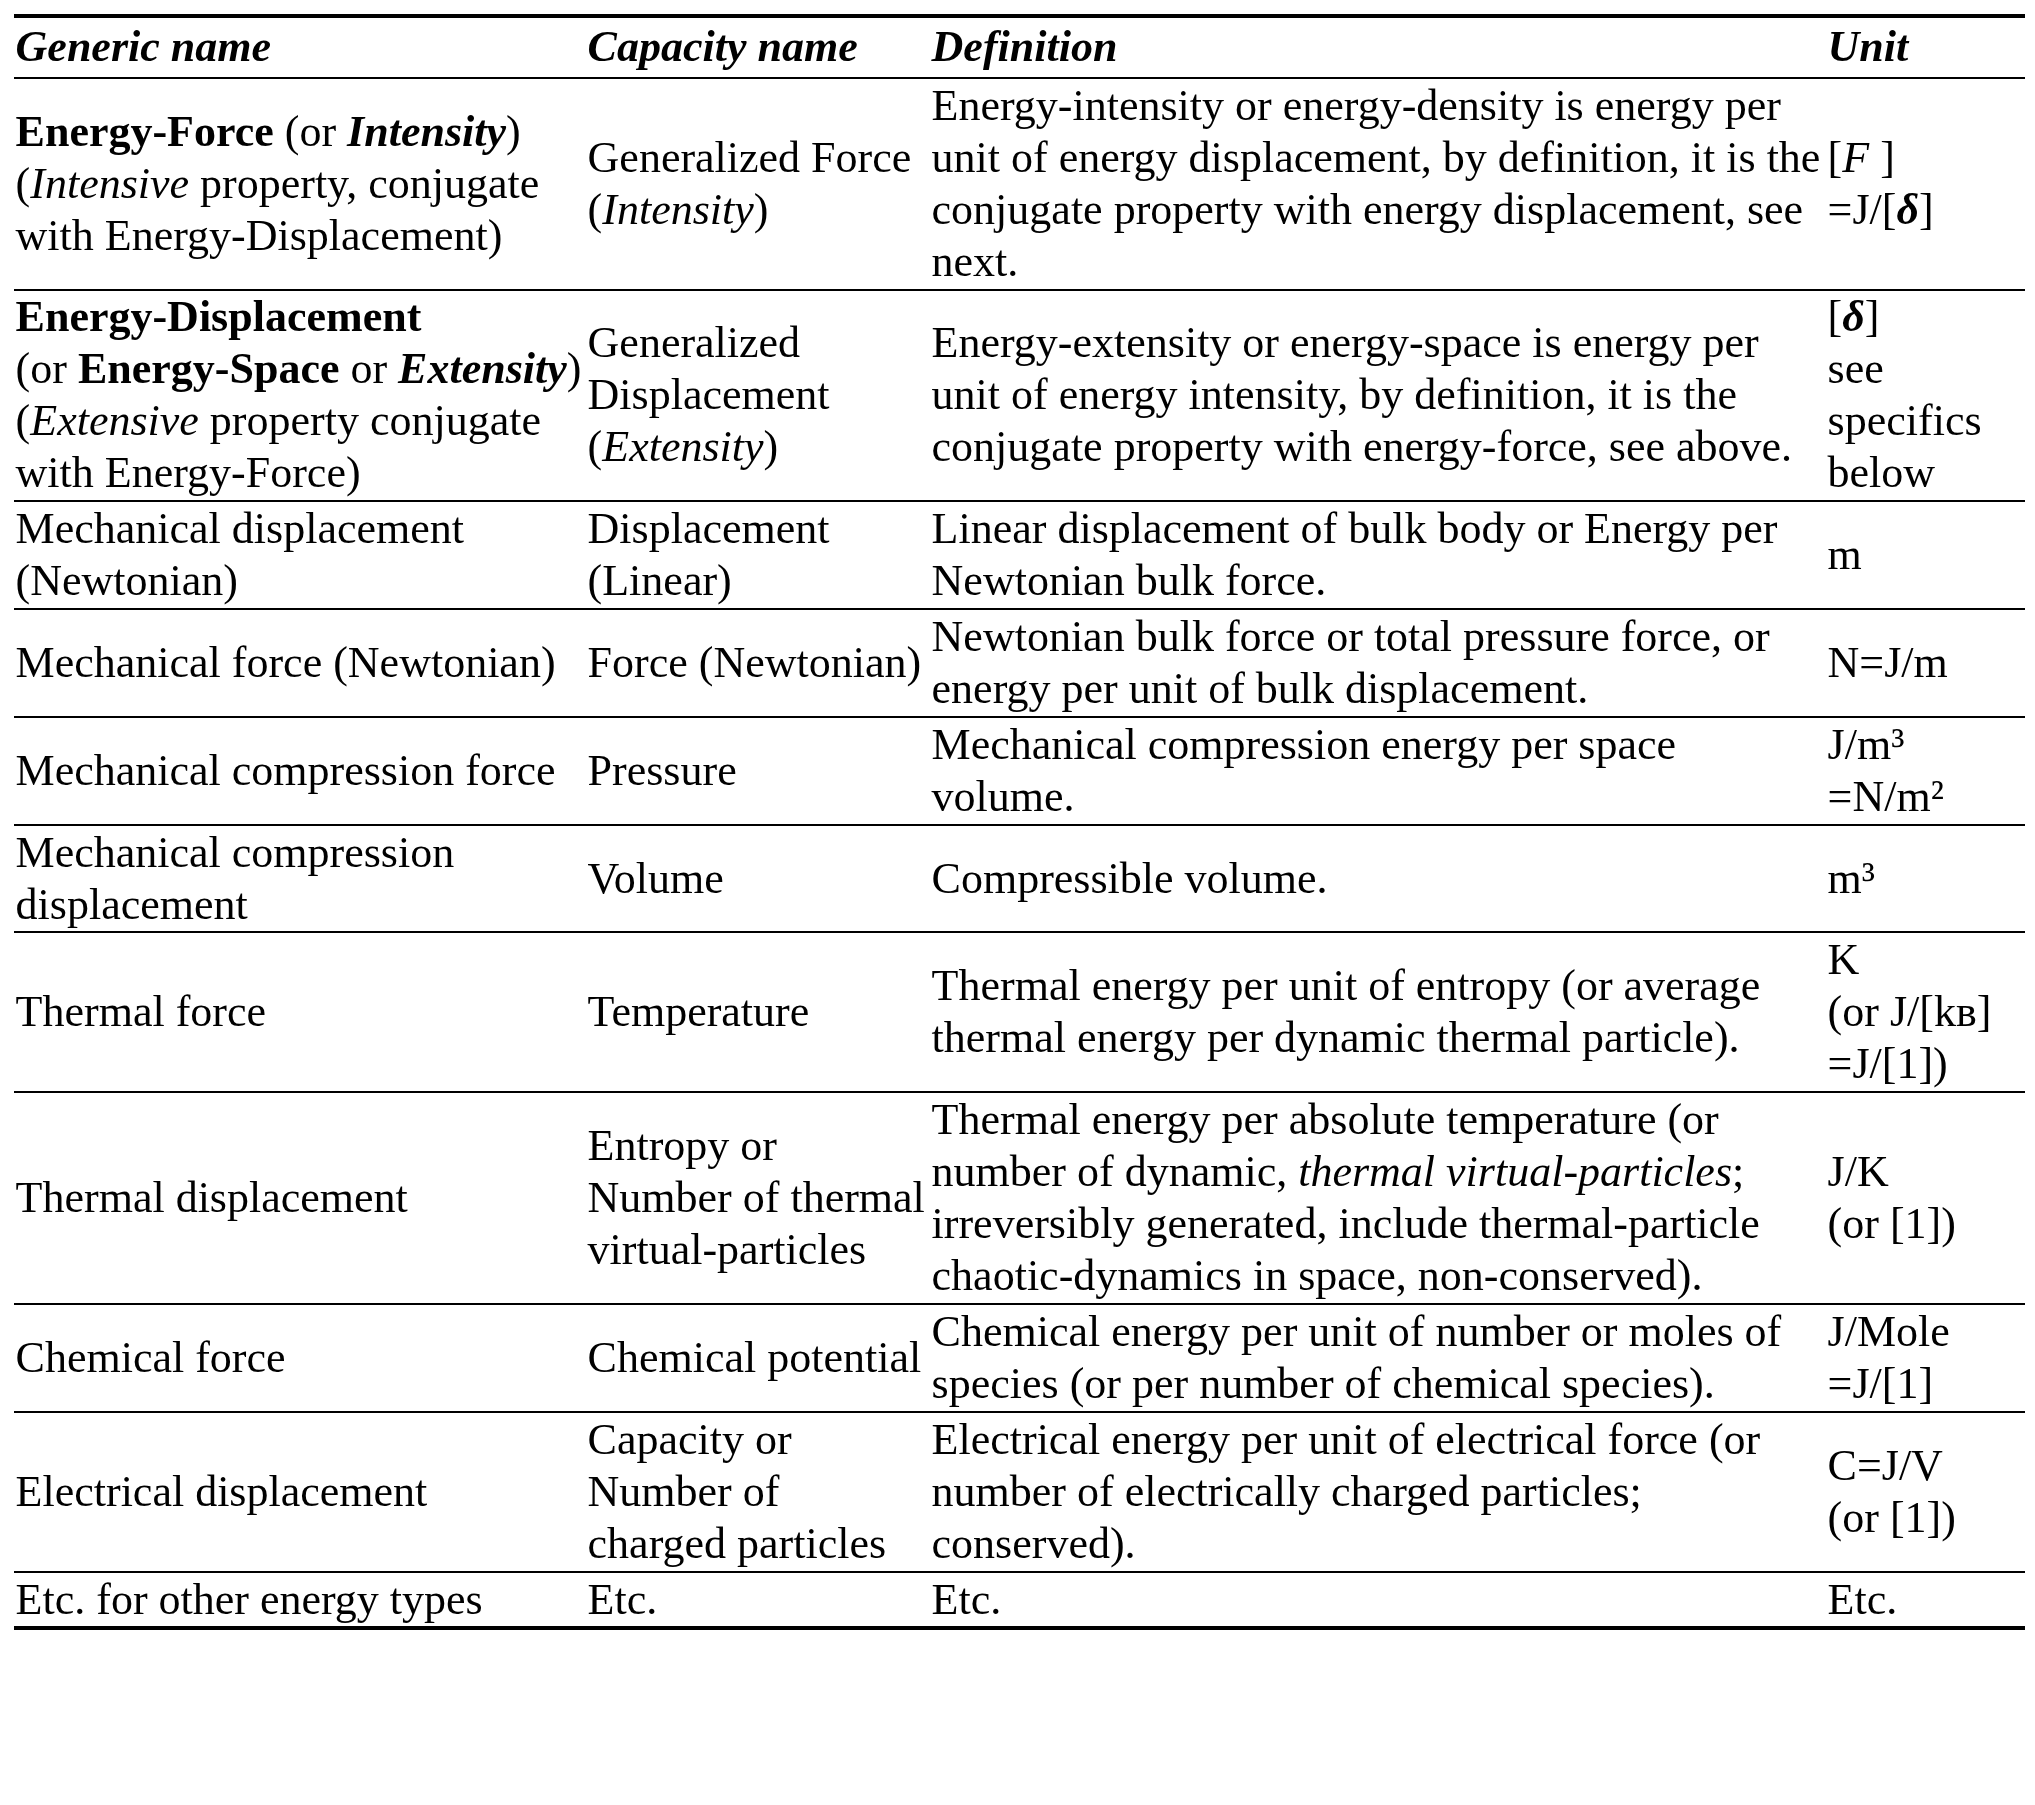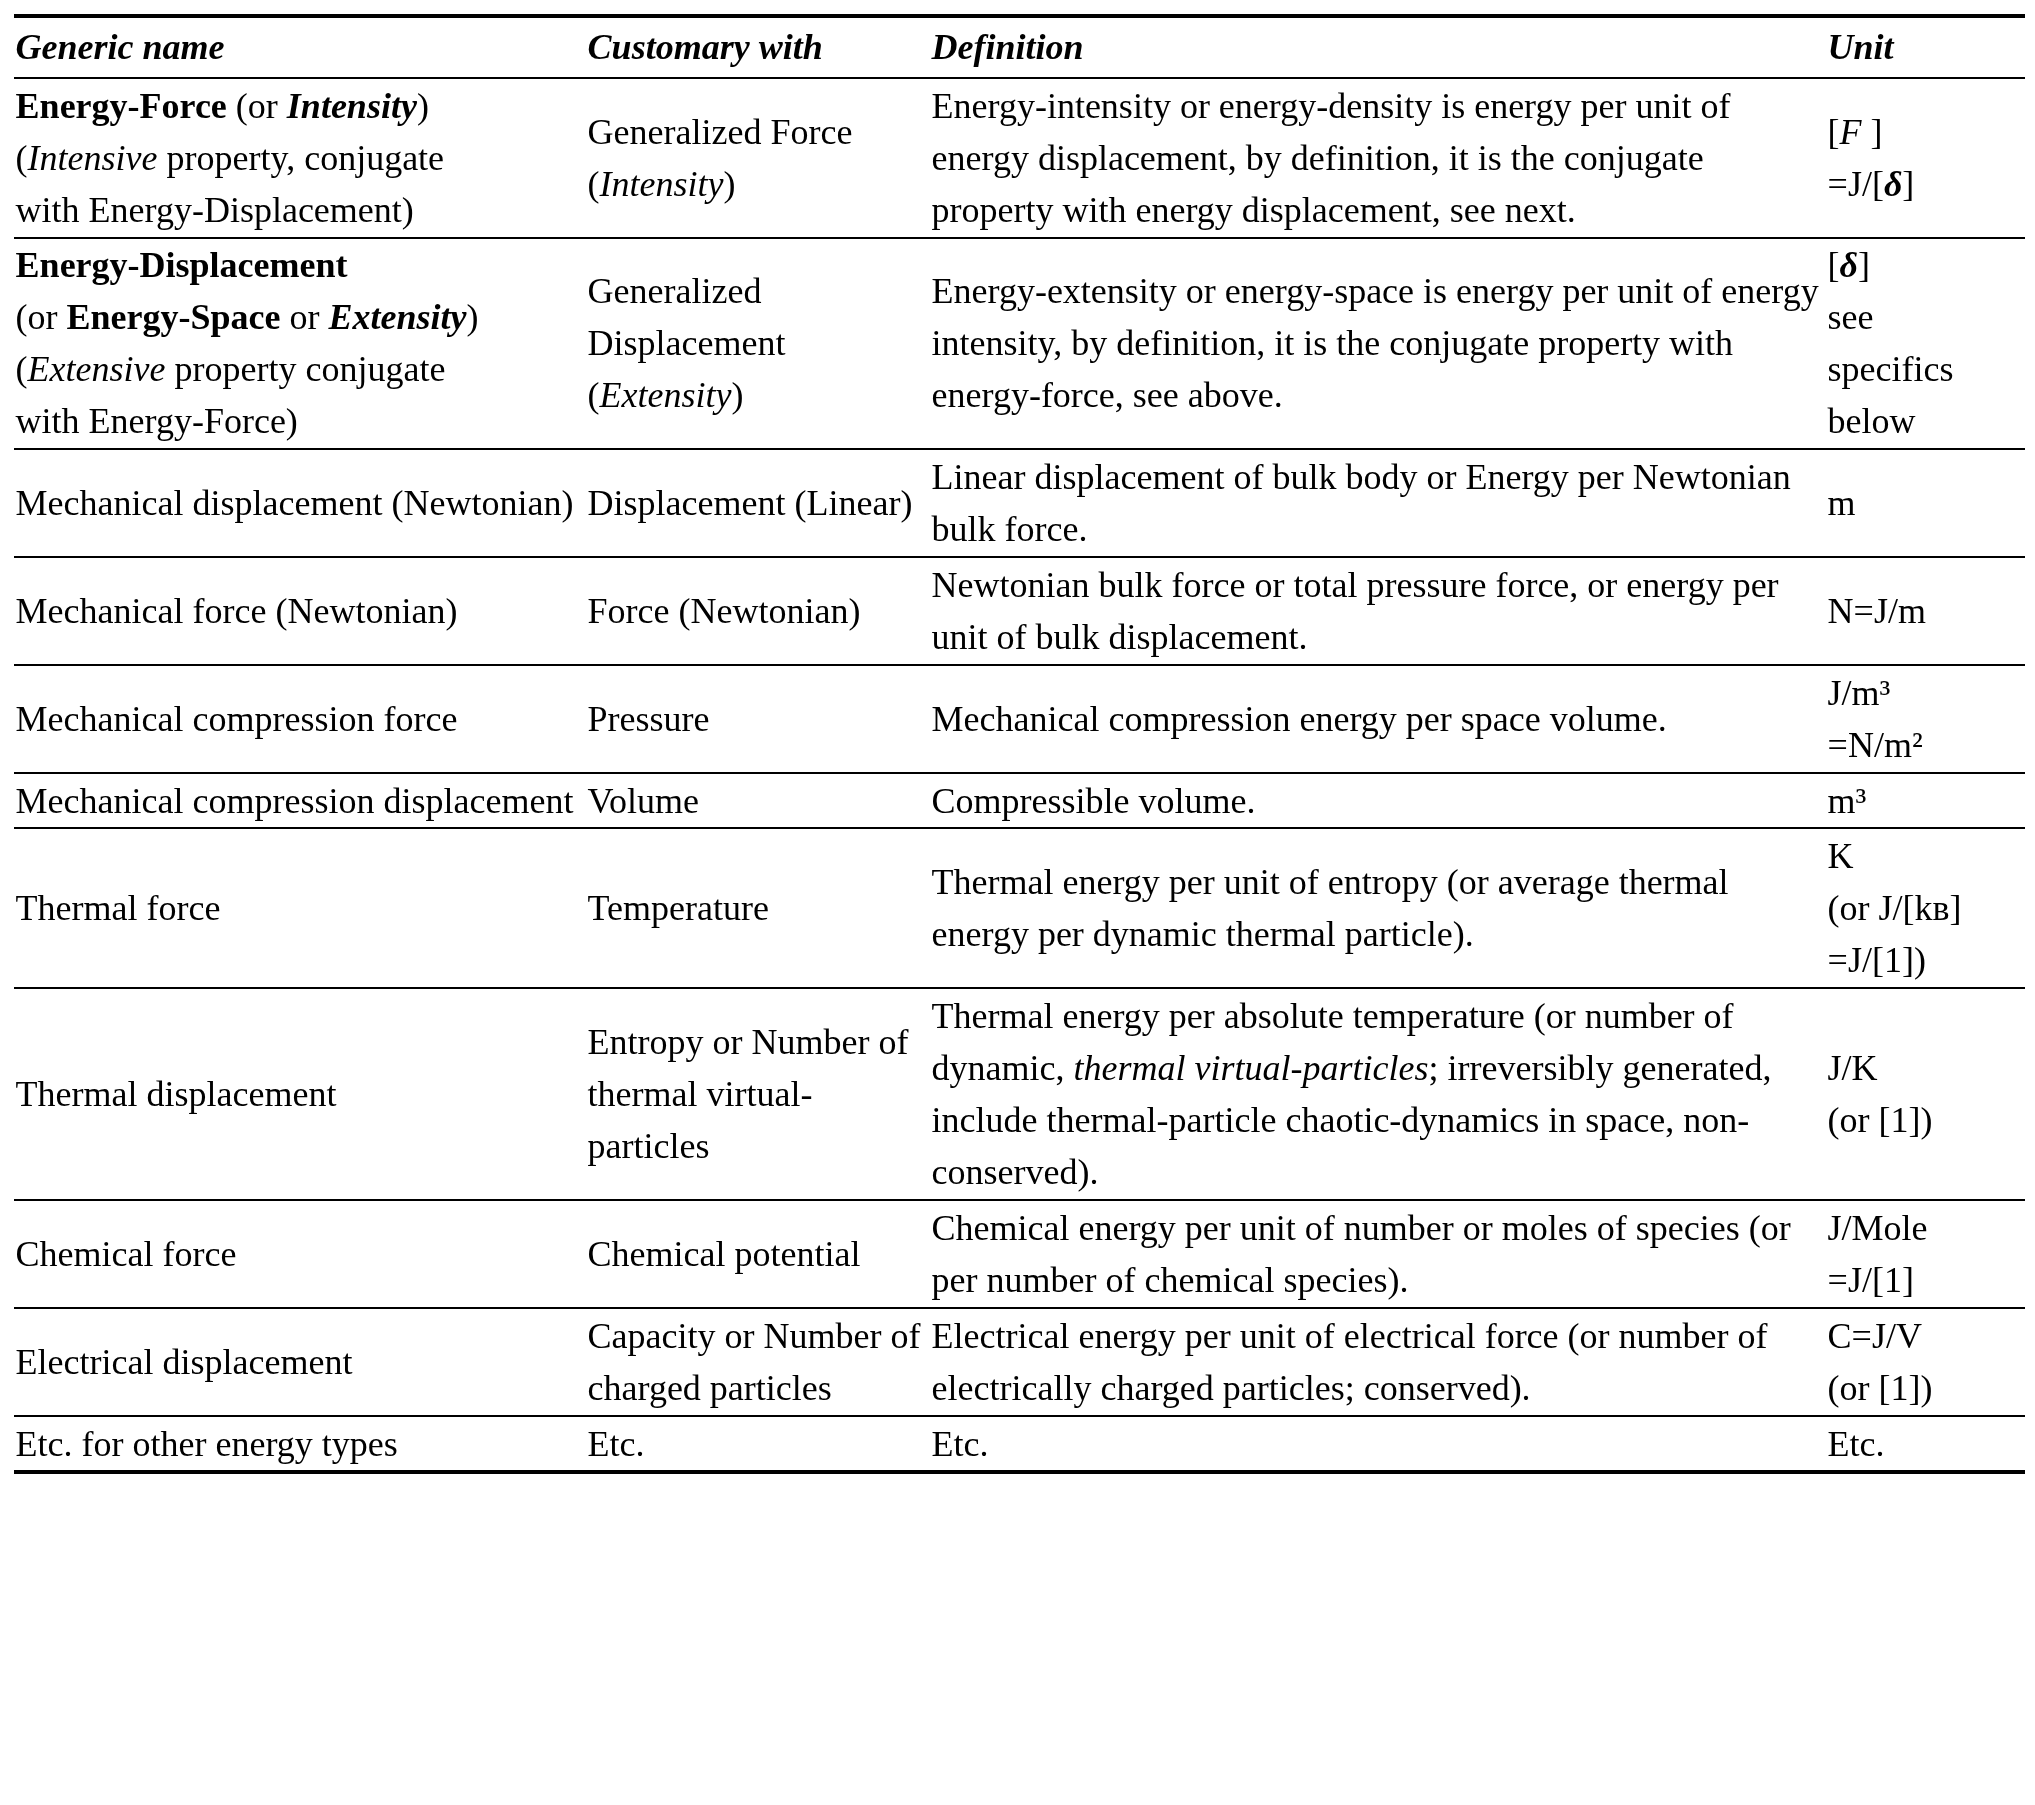--- a/index.html
+++ b/index.html
@@ -5,21 +5,21 @@
     html, body { margin: 0; padding: 0; background: #ffffff; }
     body {
       width: 2035px; height: 1805px; overflow: hidden;
       font-family: "Liberation Serif", "DejaVu Serif", serif;
       color: #000000;
     }
     .wrap { position: absolute; left: 13.8px; top: 13.8px; width: 2011px; }
     table.t {
       border-collapse: collapse;
       width: 100%;
-      font-size: 36px;
+      font-size: 44px;
       line-height: 52px;
       table-layout: fixed;
       border-top: 4.1px solid #000;
       border-bottom: 4.1px solid #000;
     }
     col.c1 { width: 572px; }
     col.c2 { width: 344px; }
     col.c3 { width: 896px; }
     col.c4 { width: 199px; }
     th, td {
@@ -49,21 +49,21 @@
 <table class="t">
   <colgroup>
         <col class="c1">
         <col class="c2">
         <col class="c3">
         <col class="c4">
       </colgroup>
   <thead>
     <tr>
       <th>Generic name</th>
-      <th>Customary with</th>
+      <th>Capacity name</th>
       <th>Definition</th>
       <th>Unit</th>
     </tr>
   </thead>
   <tbody>
 
     <tr>
       <td>
         <span class="line"><span class="b">Energy-Force</span><span> (or </span><span class="bi">Intensity</span><span>)</span></span>
         <span class="line"><span>(</span><span class="i">Intensive</span><span> property, conjugate</span></span>

